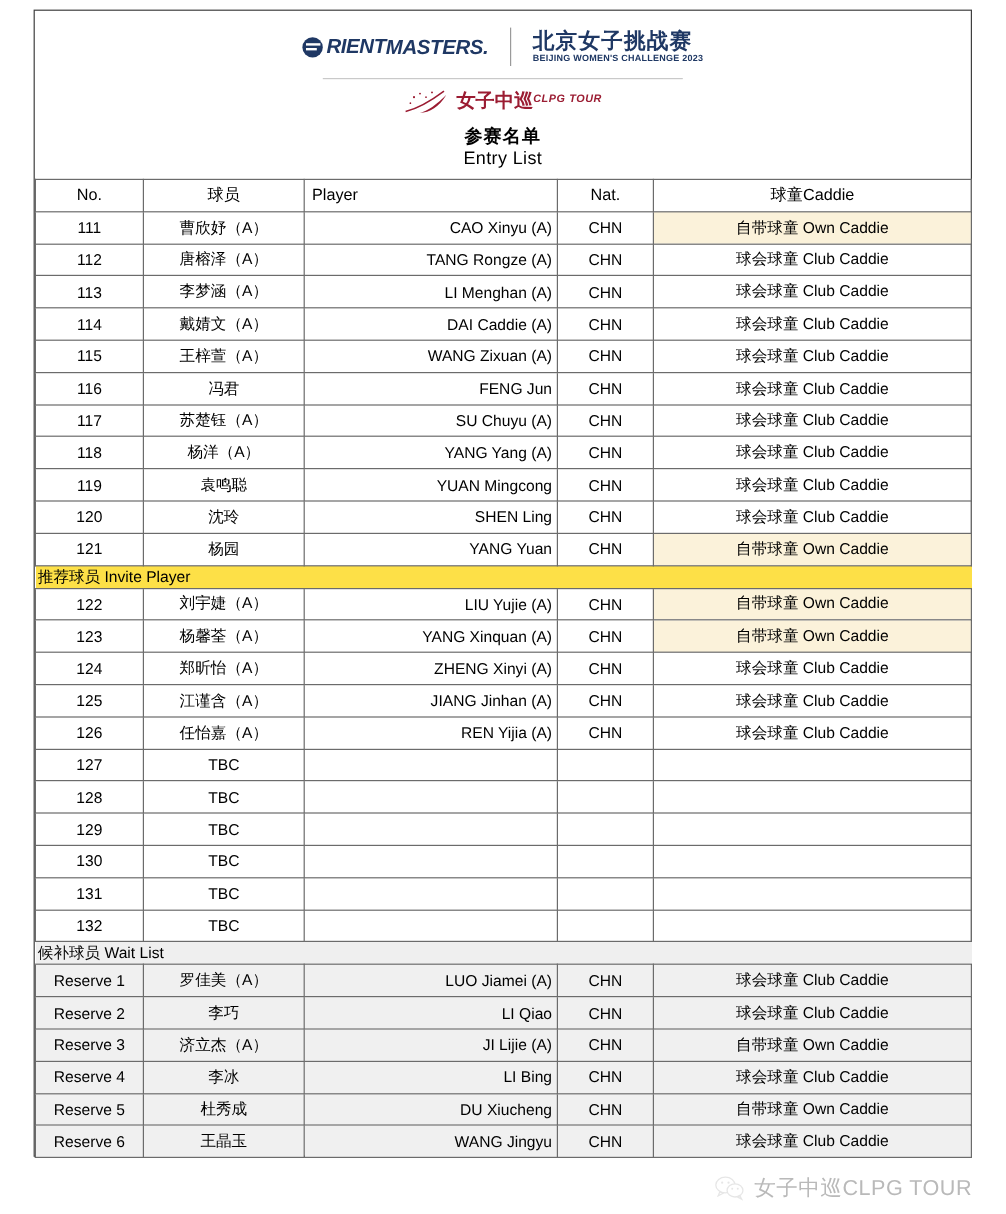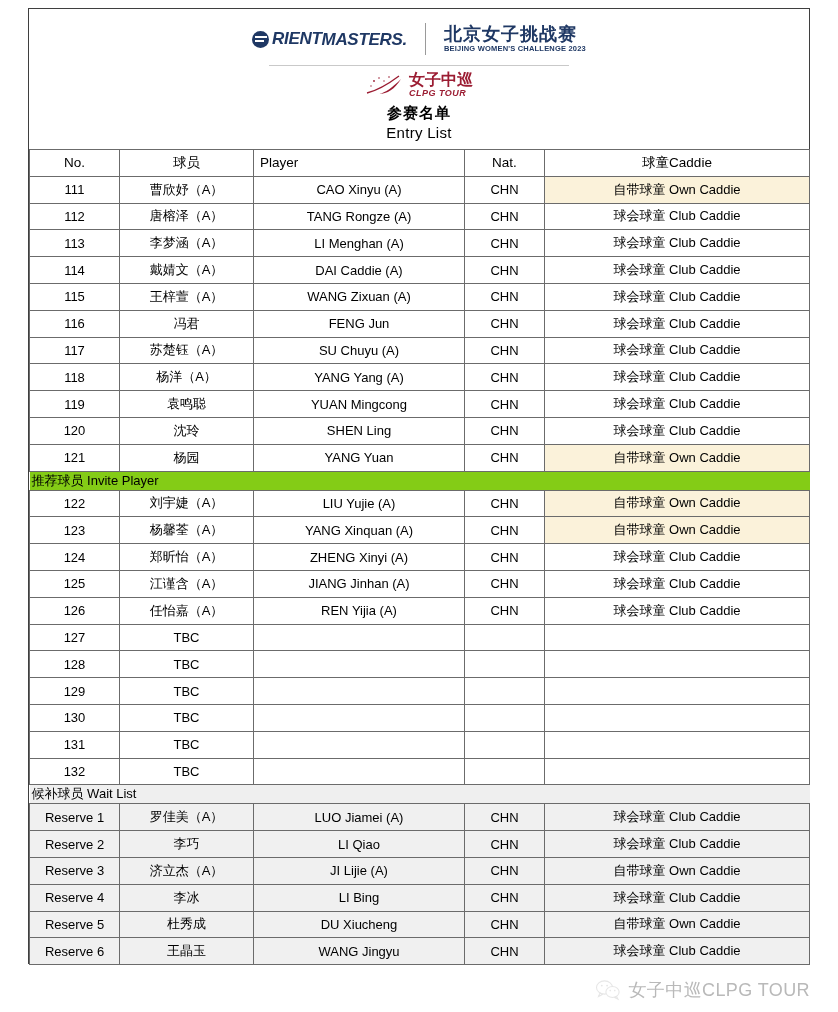--- a/index.html
+++ b/index.html
@@ -129,21 +129,20 @@
     justify-content: center;
     gap: 4px;
     height: 30px;
   }
   .clpg-swoosh {
     width: 40px; height: 24px;
     position: relative;
   }
   .clpg-cn {
     display: flex;
-    flex-direction: column;
     align-items: flex-start;
     line-height: 1.0;
     color: #9b1c32;
   }
   .clpg-cn-main {
     font-size: 16px;
     font-weight: bold;
     letter-spacing: 0px;
   }
   .clpg-cn-sub {
@@ -189,33 +188,33 @@
   col.c-cn    { width: 134px; }
   col.c-en    { width: 211px; }
   col.c-nat   { width: 80px; }
   col.c-cad   { width: 265px; }
 
   thead th { text-align: center; height: 32px; font-size: 13.5px; }
   thead th.left { text-align: left; padding-left: 6px; }
 
   td.no   { text-align: center; }
   td.cn   { text-align: center; }
-  td.en   { text-align: center; padding-left: 6px; }
+  td.en   { text-align: right; padding-left: 6px; }
   td.nat  { text-align: center; }
   td.cad  { text-align: center; }
 
   tr.section td {
     text-align: left;
     padding-left: 2px;
     height: 19px;
     font-size: 13px;
     border-left: none;
     border-right: none;
   }
-  tr.section.invite td { background: #84cc16; }
+  tr.section.invite td { background: #fde047; }
   tr.section.wait td   { background: #efefef; }
 
   tr.reserve td { background: #f0f0f0; }
   td.own { background: #fbf2da; }
 
   
   .footer {
     position: absolute;
     left: 0;
     top: 968px;

